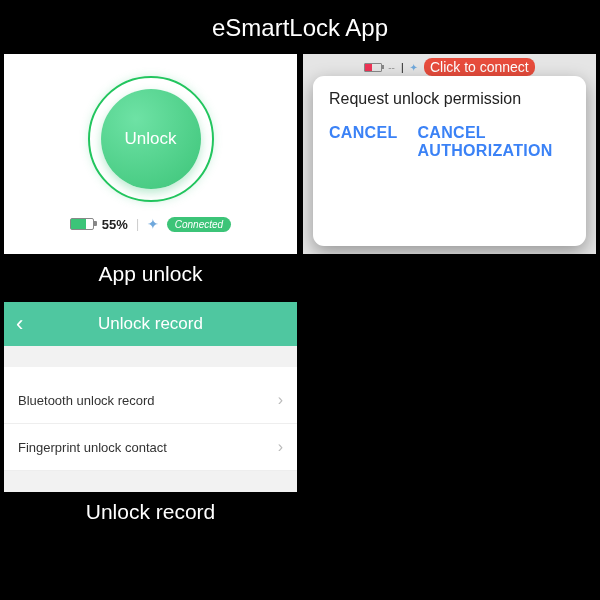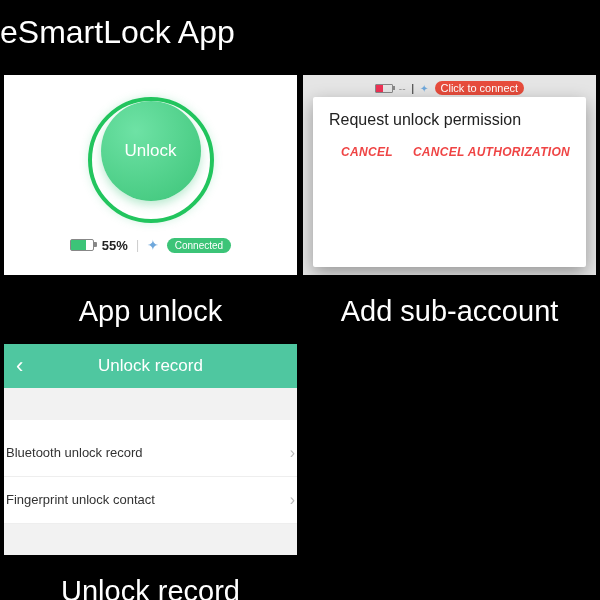--- a/index.html
+++ b/index.html
@@ -1,60 +1,60 @@
 <!DOCTYPE html>
 <html><head>
 <meta charset="utf-8">
 <style>
   * { margin: 0; padding: 0; box-sizing: border-box; font-family: -apple-system, Helvetica, Arial, sans-serif; }
   body { width: 600px; height: 600px; background: #000; overflow: hidden; }
-  .title { color: #fff; font-size: 32px; font-weight: 500; text-align: left; padding: 14px 0 24px; }
+  .title { color: #fff; font-size: 24px; font-weight: 500; text-align: center; padding: 14px 0 12px; }
   .grid { display: grid; grid-template-columns: 1fr 1fr; gap: 6px; padding: 0 4px; }
   .card { background: #fff; height: 200px; position: relative; overflow: hidden; }
-  .caption { color: #fff; font-size: 29px; text-align: center; padding: 20px 0 10px; font-weight: 400; }
+  .caption { color: #fff; font-size: 21px; text-align: center; padding: 8px 0 10px; font-weight: 400; }
 
   
   .unlock-wrap { display: flex; flex-direction: column; align-items: center; justify-content: center; height: 100%; }
-  .unlock-ring { width: 126px; height: 126px; border-radius: 50%; border: 4px solid #22c55e; display: flex; justify-content: center; box-shadow: 0 0 8px rgba(79,208,138,0.25); }
+  .unlock-ring { width: 126px; height: 126px; border-radius: 50%; border: 2px solid #22c55e; display: flex; align-items: center; justify-content: center; box-shadow: 0 0 8px rgba(79,208,138,0.25); }
   .unlock-btn { width: 100px; height: 100px; border-radius: 50%; background: radial-gradient(circle at 35% 30%, #6ee2a5, #3cc478); display: flex; align-items: center; justify-content: center; color: #fff; font-size: 17px; font-weight: 500; box-shadow: 0 4px 10px rgba(60,196,120,0.35); }
   .status-row { display: flex; align-items: center; gap: 8px; margin-top: 14px; font-size: 12px; }
   .battery { width: 24px; height: 12px; border: 1.5px solid #888; border-radius: 2px; position: relative; }
   .battery::after { content: ''; position: absolute; right: -4px; top: 2px; width: 2.5px; height: 5px; background: #888; border-radius: 0 1px 1px 0; }
   .battery-fill { height: 100%; width: 70%; background: #3cc478; }
   .pct { font-weight: 700; color: #222; font-size: 13px; }
   .sep { color: #ccc; }
   .bt { color: #6fa8dc; font-size: 14px; }
-  .connected { background: #3cc478; color: #fff; font-size: 10px; padding: 2px 8px; border-radius: 10px; }
+  .connected { background: #3cc478; color: #fff; font-size: 10px; padding: 2px 8px; border-radius: 10px; font-style: italic; }
 
   
   .fp-wrap { display: flex; align-items: center; justify-content: center; height: 100%; }
   .fp-icon { width: 130px; height: 150px; }
 
   
   .c3-bg { position: absolute; inset: 0; background: #e5e5e5; display: flex; flex-direction: column; }
   .c3-strip { height: 26px; display: flex; align-items: center; justify-content: center; gap: 6px; font-size: 10px; }
   .strip-batt { width: 18px; height: 9px; border: 1px solid #888; border-radius: 1px; position: relative; }
   .strip-batt::after { content:''; position:absolute; right:-3px; top:1.5px; width:2px; height:4px; background:#888; }
   .strip-fill { width:45%; height:100%; background:#e35; }
   .strip-dash { color:#999; }
   .strip-bt { color:#6fa8dc; }
-  .strip-connect { background:#e74c3c; color:#fff; padding:1px 6px; border-radius:8px; font-size:11px; }
-  .dialog { position: absolute; left: 10px; right: 10px; top: 22px; bottom: 8px; background: #fff; border-radius: 2px; box-shadow: 0 6px 18px rgba(0,0,0,0.35); padding: 14px 16px 8px; display: flex; flex-direction: column; }
+  .strip-connect { background:#e74c3c; color:#fff; padding:1px 6px; border-radius:8px; font-size:14px; }
+  .dialog { position: absolute; left: 10px; right: 10px; top: 22px; bottom: 8px; background: #fff; border-radius: 11px; box-shadow: 0 6px 18px rgba(0,0,0,0.35); padding: 14px 16px 8px; display: flex; flex-direction: column; }
   .dlg-title { font-size: 16px; color: #222; font-weight: 500; margin-bottom: 10px; }
   .dlg-body { font-size: 13px; color: #888; line-height: 1.6; flex: 1; }
   .dlg-body .hl { color: #e89a3c; }
   .dlg-actions { display: flex; justify-content: flex-end; gap: 20px; padding-top: 6px; }
-  .dlg-actions span { color: #ef4444; font-size: 12px; font-weight: 600; letter-spacing: 0.3px; font-style: italic; }
+  .dlg-actions span { color: #3b82f6; font-size: 16px; font-weight: 600; letter-spacing: 0.3px; }
 
   
   .c4 { display: flex; flex-direction: column; height: 100%; }
   .c4-header { background: #4fc7a0; color: #fff; height: 44px; display: flex; align-items: center; position: relative; justify-content: center; font-size: 17px; font-weight: 300; }
   .c4-back { position: absolute; left: 12px; font-size: 22px; font-weight: 300; }
   .c4-list { background: #fff; margin-top: 10px; }
-  .c4-row { display: flex; justify-content: space-between; align-items: center; padding: 14px 2px; border-bottom: 1px solid #eee; font-size: 13px; color: #333; }
+  .c4-row { display: flex; justify-content: space-between; align-items: center; padding: 14px 14px; border-bottom: 1px solid #eee; font-size: 13px; color: #333; }
   .chev { color: #bbb; font-size: 16px; }
   .c4-fill { flex: 1; background: #f2f2f2; }
 </style>
 </head>
 <body>
 
 <div class="title">eSmartLock App</div>
 
 <div class="grid">
 
@@ -93,21 +93,20 @@
         </div>
       </div>
       <div class="dialog">
         <div class="dlg-title">Request unlock permission</div>
         <div class="dlg-actions">
           <span>CANCEL</span>
           <span>CANCEL AUTHORIZATION</span>
         </div>
       </div>
     </div>
-    <div class="caption">Add sub-account</div>
   </div>
 
   <div>
     <div class="card c4">
       <div class="c4-header">
         <span class="c4-back">‹</span>
         <span>Unlock record</span>
       </div>
       <div class="c4-fill"></div>
       <div class="c4-list">

